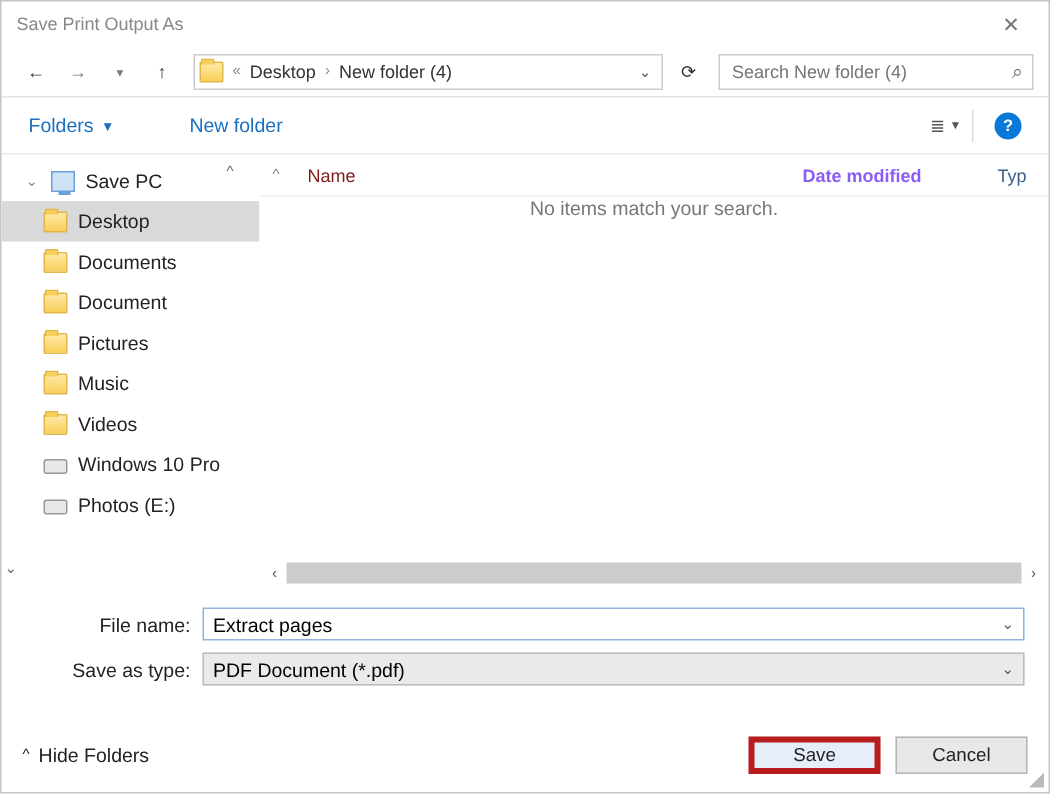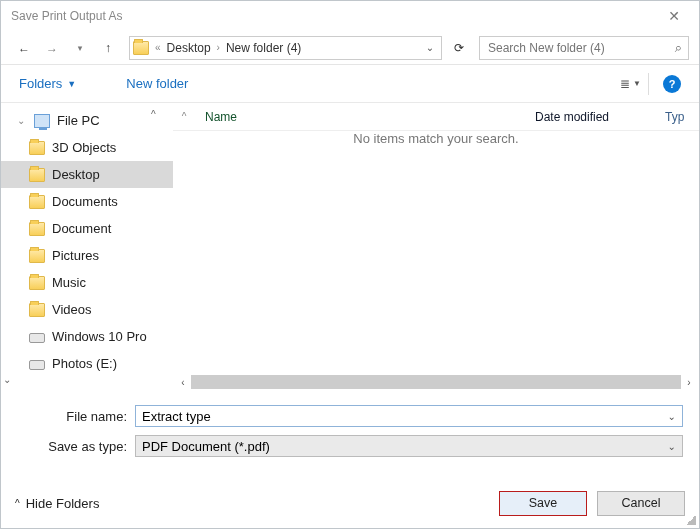--- a/index.html
+++ b/index.html
@@ -47,22 +47,22 @@
   
   .folder { background: linear-gradient(#ffe9a8,#f8cf59); border: 1px solid #e0b84a; border-radius: 1px; }
   .folder::before { content:""; position:absolute; top:-3px; left:0; width:7px; height:3px; background:#f8cf59; border:1px solid #e0b84a; border-bottom:none; border-radius:1px 1px 0 0;}
   .pc-icon { width:16px; height:14px; background:#cfe3f7; border:1px solid #6aa0d8; position:relative; }
   .pc-icon::after{content:"";position:absolute;bottom:-3px;left:4px;width:8px;height:2px;background:#6aa0d8;}
   .drive-icon { width:16px; height:10px; background:#e8e8e8; border:1px solid #999; border-radius:2px; margin-top:2px; }
 
   .content { flex: 1; position: relative; }
   .col-headers { height: 28px; display: flex; align-items: center; border-bottom: 1px solid #eee; color: #555; font-size: 12px; }
   .col-headers .up { width: 22px; text-align: center; font-size: 10px; color: #888; }
-  .col-headers .name { flex: 1; color: #14532d; padding-left: 10px; }
-  .col-headers .date { width: 130px; color: #0f172a; }
+  .col-headers .name { flex: 1; color: #7f1d1d; padding-left: 10px; }
+  .col-headers .date { width: 130px; color: #8b5cf6; font-weight: bold; }
   .col-headers .type { width: 34px; color: #3a5f8a; }
   .empty-msg { text-align: center; color: #777; font-size: 13px; }
   .content .hscroll { position: absolute; left: 18px; right: 18px; bottom: 2px; height: 14px; background: #ccc; }
   .content .hscroll-l, .content .hscroll-r { position:absolute; bottom:2px; width:14px; height:14px; color:#555; font-size:10px; display:flex; align-items:center; justify-content:center;}
   .content .hscroll-l{left:3px;} .content .hscroll-r{right:3px;}
   .sidebar .chev-down { position:absolute; left:2px; bottom:6px; font-size:10px; color:#666;}
   .sidebar .chev-up { position:absolute; left:150px; top:6px; font-size:10px; color:#666;}
 
   
   .form { padding: 10px 16px 4px 16px; }
@@ -71,21 +71,21 @@
   .form-row .field { flex: 1; height: 22px; border: 1px solid #8fb3d9; display: flex; align-items: center; padding: 0 6px; font-size: 13px; background: #fff; position: relative; }
   .form-row .field.type { border: 1px solid #bbb; background: #eaeaea; text-align: center; }
   .form-row .field .arrow { position: absolute; right: 6px; font-size: 10px; color: #555; }
 
   
   .footer { position: absolute; left: 0; right: 0; bottom: 0; height: 50px; display: flex; align-items: center; padding: 0 14px; }
   .footer .hide { display: flex; align-items: center; gap: 6px; font-size: 13px; color: #222; }
   .footer .hide .car { font-size: 10px; }
   .footer .pad { flex: 1; }
   .footer button { width: 88px; height: 25px; margin-left: 10px; border: 1px solid #b5b5b5; background: #e8e8e8; font-size: 12.5px; color: #222; }
-  .footer button.primary { border: 1px solid #b91c1c; background: #e6eff9; }
+  .footer button.primary { border: 4px solid #b91c1c; background: #e6eff9; }
   .grip { position:absolute; right:3px; bottom:3px; width:10px; height:10px; background:
     linear-gradient(135deg, transparent 50%, #bbb 50%); }
 </style>
 </head>
 <body>
 
 <div class="titlebar">
   <div class="title">Save Print Output As</div>
   <div class="close">✕</div>
 </div>
@@ -129,25 +129,21 @@
   <div class="help">?</div>
 </div>
 
 <div class="main">
   <div class="sidebar">
     <span class="chev-up">^</span>
     <div class="tree">
       <div class="tree-item root">
         <span class="chev">⌄</span>
         <span class="pc-icon"></span>
-        <span>File PC</span>
-      </div>
-      <div class="tree-item">
-        <span class="icon-box folder"></span>
-        <span>3D Objects</span>
+        <span>Save PC</span>
       </div>
       <div class="tree-item selected">
         <span class="icon-box folder"></span>
         <span>Desktop</span>
       </div>
       <div class="tree-item">
         <span class="icon-box folder"></span>
         <span>Documents</span>
       </div>
       <div class="tree-item">
@@ -190,21 +186,21 @@
     <div class="hscroll-l">‹</div>
     <div class="hscroll"></div>
     <div class="hscroll-r">›</div>
   </div>
 </div>
 
 <div class="form">
   <div class="form-row">
     <label>File name:</label>
     <div class="field">
-      <span>Extract type</span>
+      <span>Extract pages</span>
       <span class="arrow">⌄</span>
     </div>
   </div>
   <div class="form-row">
     <label>Save as type:</label>
     <div class="field type">
       <span>PDF Document (*.pdf)</span>
       <span class="arrow">⌄</span>
     </div>
   </div>

